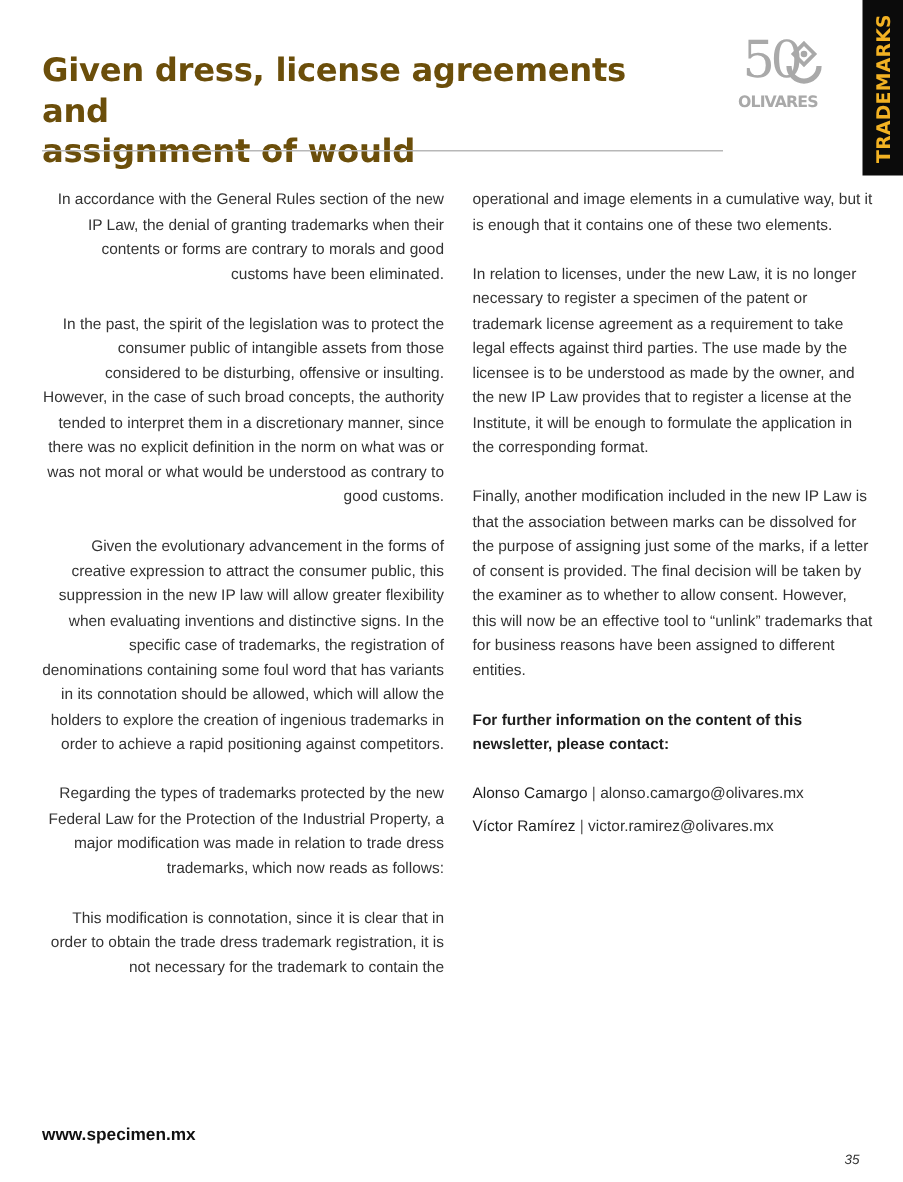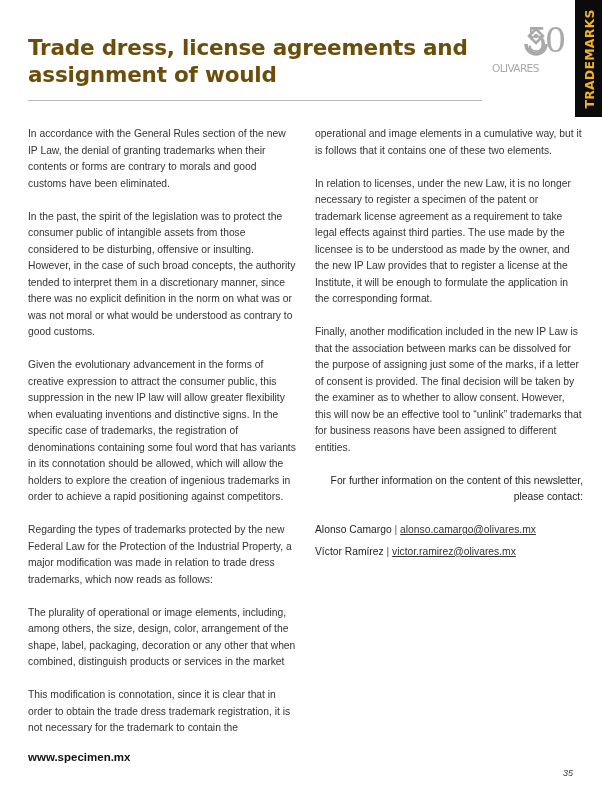--- a/index.html
+++ b/index.html
@@ -7,53 +7,53 @@
 
   .title {
     position: absolute; left: 28px; top: 34px; width: 440px;
     font-family: "DejaVu Sans", sans-serif; font-weight: bold;
     font-size: 21.5px; line-height: 27px; color: #6b4e0a; margin: 0;
     letter-spacing: -0.2px;
   }
   .title span { display: block; }
 
   .logo { position: absolute; left: 492px; top: 22px; width: 64px; height: 56px; }
-  .logo-fifty { position: absolute; left: 3px; top: 0; font-family: "DejaVu Serif", serif; font-size: 34px; line-height: 36px; color: #a9a9a9; letter-spacing: -3px; margin-left: 31px; }
+  .logo-fifty { position: absolute; left: 3px; top: 0; font-family: "DejaVu Serif", serif; font-size: 34px; line-height: 36px; color: #a9a9a9; letter-spacing: -3px; }
   .logo-mark { position: absolute; left: 31px; top: 4px; }
-  .logo-name { position: absolute; left: 0; top: 40px; font-family: "DejaVu Sans", sans-serif; font-weight: normal; font-size: 10.5px; color: #a9a9a9; letter-spacing: -0.6px; }
+  .logo-name { position: absolute; left: 0; top: 40px; font-family: "DejaVu Sans", sans-serif; font-weight: bold; font-size: 10.5px; color: #a9a9a9; letter-spacing: -0.6px; }
 
   .section-tab { position: absolute; left: 575px; top: 0; width: 27px; height: 117px; background: #0b0b0b; }
   .section-tab-label {
     position: absolute; left: 50%; top: 50%;
     transform: translate(-50%, -50%) rotate(-90deg);
     color: #f3b223; font-family: "DejaVu Sans", sans-serif; font-weight: bold;
     font-size: 12.5px; letter-spacing: 0.2px; white-space: nowrap;
   }
 
   .divider { position: absolute; left: 28px; top: 100px; width: 454px; height: 1px; background: #b8b8b8; }
 
   .col { position: absolute; top: 126px; width: 268px; font-size: 10.3px; line-height: 16.5px; color: #333333; }
-  .col-left { left: 28px; }
+  .col-left { left: 28px; text-align: right; }
   .col-right { left: 315px; }
   .col p { margin: 0 0 16.5px 0; }
 
-  .contact-heading { font-weight: normal; color: #1e1e1e; margin-top: 0; text-align: right; }
+  .contact-heading { font-weight: bold; color: #1e1e1e; margin-top: 0; }
   .contact-row { margin: 0 0 5px 0; white-space: nowrap; }
   .contact-name { font-weight: normal; color: #1e1e1e; }
   .contact-sep { color: #555; }
-  .contact-email { color: #333; text-decoration: underline; }
+  .contact-email { color: #333; }
 
   .footer-url { position: absolute; left: 28px; top: 751px; font-family: "Liberation Sans", sans-serif; font-weight: bold; font-size: 11.5px; color: #111; }
   .page-number { position: absolute; left: 563px; top: 768px; font-size: 9px; color: #333; font-style: italic; }
 </style>
 </head>
 <body>
 
 <h1 class="title">
-  <span>Trade dress, license agreements and</span>
+  <span>Given dress, license agreements and</span>
   <span>assignment of would</span>
 </h1>
 
 <div class="logo">
   <div class="logo-fifty">50</div>
   <svg class="logo-mark" width="26" height="32" viewBox="0 0 26 32">
     <path d="M3 18 A10 10 0 0 0 23 18" fill="none" stroke="#a9a9a9" stroke-width="3.5"></path>
     <path d="M13 3 L20 10 L13 17 L6 10 Z" fill="none" stroke="#a9a9a9" stroke-width="2.5"></path>
     <circle cx="13" cy="10" r="2.2" fill="#a9a9a9"></circle>
   </svg>
@@ -64,26 +64,25 @@
   <span class="section-tab-label">TRADEMARKS</span>
 </div>
 
 <div class="divider"></div>
 
 <div class="col col-left">
   <p>In accordance with the General Rules section of the new IP Law, the denial of granting trademarks when their contents or forms are contrary to morals and good customs have been eliminated.</p>
   <p>In the past, the spirit of the legislation was to protect the consumer public of intangible assets from those considered to be disturbing, offensive or insulting. However, in the case of such broad concepts, the authority tended to interpret them in a discretionary manner, since there was no explicit definition in the norm on what was or was not moral or what would be understood as contrary to good customs.</p>
   <p>Given the evolutionary advancement in the forms of creative expression to attract the consumer public, this suppression in the new IP law will allow greater flexibility when evaluating inventions and distinctive signs. In the specific case of trademarks, the registration of denominations containing some foul word that has variants in its connotation should be allowed, which will allow the holders to explore the creation of ingenious trademarks in order to achieve a rapid positioning against competitors.</p>
   <p>Regarding the types of trademarks protected by the new Federal Law for the Protection of the Industrial Property, a major modification was made in relation to trade dress trademarks, which now reads as follows:</p>
-  <p>The plurality of operational or image elements, including, among others, the size, design, color, arrangement of the shape, label, packaging, decoration or any other that when combined, distinguish products or services in the market</p>
   <p>This modification is connotation, since it is clear that in order to obtain the trade dress trademark registration, it is not necessary for the trademark to contain the</p>
 </div>
 
 <div class="col col-right">
-  <p>operational and image elements in a cumulative way, but it is follows that it contains one of these two elements.</p>
+  <p>operational and image elements in a cumulative way, but it is enough that it contains one of these two elements.</p>
   <p>In relation to licenses, under the new Law, it is no longer necessary to register a specimen of the patent or trademark license agreement as a requirement to take legal effects against third parties. The use made by the licensee is to be understood as made by the owner, and the new IP Law provides that to register a license at the Institute, it will be enough to formulate the application in the corresponding format.</p>
   <p>Finally, another modification included in the new IP Law is that the association between marks can be dissolved for the purpose of assigning just some of the marks, if a letter of consent is provided. The final decision will be taken by the examiner as to whether to allow consent. However, this will now be an effective tool to “unlink” trademarks that for business reasons have been assigned to different entities.</p>
   <p class="contact-heading">For further information on the content of this newsletter, please contact:</p>
   <div class="contact-row">
     <span class="contact-name">Alonso Camargo</span><span class="contact-sep"> | </span><span class="contact-email">alonso.camargo@olivares.mx</span>
   </div>
   <div class="contact-row">
     <span class="contact-name">Víctor Ramírez</span><span class="contact-sep"> | </span><span class="contact-email">victor.ramirez@olivares.mx</span>
   </div>
 </div>

